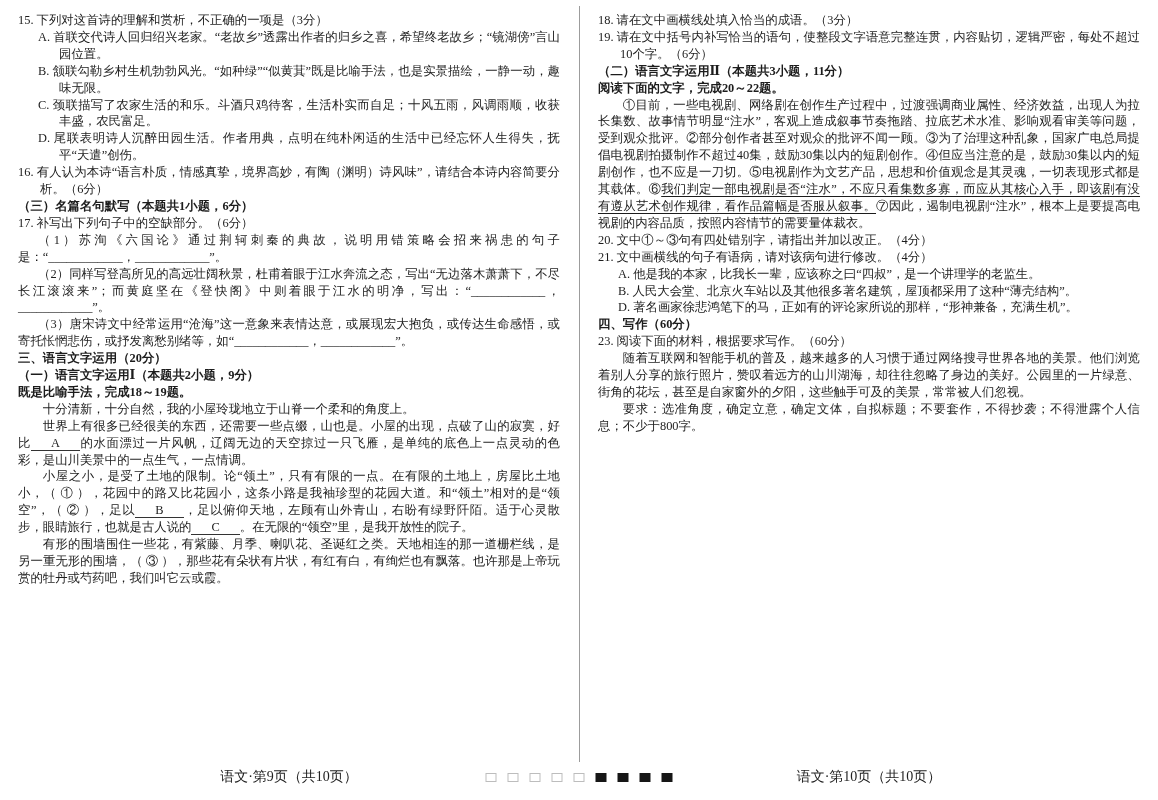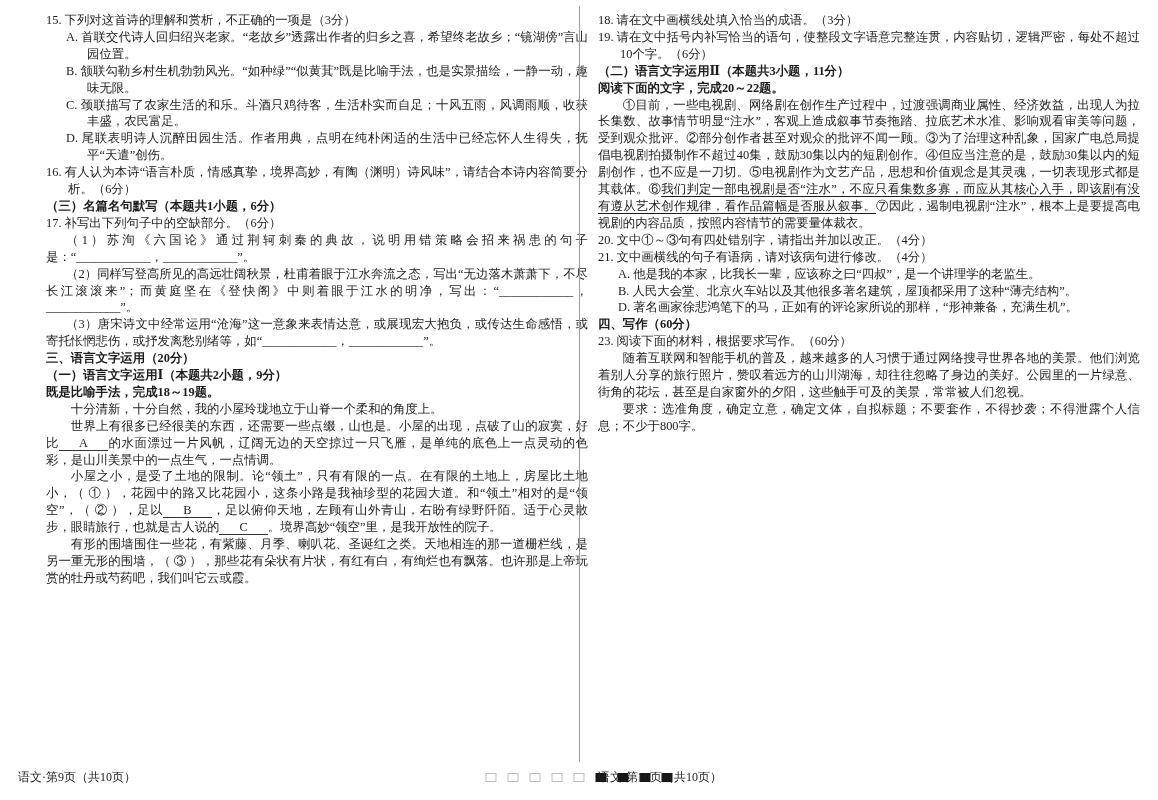--- a/index.html
+++ b/index.html
@@ -13,21 +13,21 @@
     overflow: hidden;
   }
   .col {
     position: absolute;
     top: 12px;
     width: 542px;
     font-size: 12.4px;
     line-height: 16.9px;
     text-align: justify;
   }
-  .col-left  { left: 18px; margin-left: 28px; }
+  .col-left  { left: 18px; }
   .col-right { left: 598px; }
   .divider {
     position: absolute;
     left: 579px;
     top: 6px;
     height: 756px;
     width: 1px;
     background: #9c9c9c;
   }
   .blk { margin: 0; }
@@ -58,22 +58,23 @@
     display: flex;
     gap: 11px;
     align-items: center;
   }
   .mark { width: 11px; height: 9px; display: inline-block; }
   .mark-outline { border: 1px solid #bdbdbd; background: #fff; box-sizing: border-box; }
   .mark-filled  { background: #161616; }
   .pagefoot {
     position: absolute;
     bottom: 14px;
-    font-size: 12px;
+    font-size: 14px;
     color: #222;
+    text-align: center;
   }
   .pagefoot-left  { left: 18px;  width: 542px; }
   .pagefoot-right { left: 598px; width: 542px; }
 </style>
 </head>
 <body>
 
 <div class="page">
   <div class="col col-left">
       <div class="blk blk-q"><span class="seg-n">15. 下列对这首诗的理解和赏析，不正确的一项是（3分）</span></div>
@@ -85,21 +86,21 @@
       <div class="blk blk-sec"><span class="seg-n">（三）名篇名句默写（本题共1小题，6分）</span></div>
       <div class="blk blk-q"><span class="seg-n">17. 补写出下列句子中的空缺部分。（6分）</span></div>
       <div class="blk blk-sub"><span class="seg-n">（1）苏洵《六国论》通过荆轲刺秦的典故，说明用错策略会招来祸患的句子是：“____________，____________”。</span></div>
       <div class="blk blk-sub"><span class="seg-n">（2）同样写登高所见的高远壮阔秋景，杜甫着眼于江水奔流之态，写出“无边落木萧萧下，不尽长江滚滚来”；而黄庭坚在《登快阁》中则着眼于江水的明净，写出：“____________，____________”。</span></div>
       <div class="blk blk-sub"><span class="seg-n">（3）唐宋诗文中经常运用“沧海”这一意象来表情达意，或展现宏大抱负，或传达生命感悟，或寄托怅惘悲伤，或抒发离愁别绪等，如“____________，____________”。</span></div>
       <div class="blk blk-sec"><span class="seg-n">三、语言文字运用（20分）</span></div>
       <div class="blk blk-sec"><span class="seg-n">（一）语言文字运用Ⅰ（本题共2小题，9分）</span></div>
       <div class="blk blk-sec2"><span class="seg-n">既是比喻手法，完成18～19题。</span></div>
       <div class="blk blk-para"><span class="seg-n">十分清新，十分自然，我的小屋玲珑地立于山脊一个柔和的角度上。</span></div>
       <div class="blk blk-para"><span class="seg-n">世界上有很多已经很美的东西，还需要一些点缀，山也是。小屋的出现，点破了山的寂寞，好比</span><span class="seg-blank">A</span><span class="seg-n">的水面漂过一片风帆，辽阔无边的天空掠过一只飞雁，是单纯的底色上一点灵动的色彩，是山川美景中的一点生气，一点情调。</span></div>
-      <div class="blk blk-para"><span class="seg-n">小屋之小，是受了土地的限制。论“领土”，只有有限的一点。在有限的土地上，房屋比土地小，（ ① ），花园中的路又比花园小，这条小路是我袖珍型的花园大道。和“领土”相对的是“领空”，（ ② ），足以</span><span class="seg-blank">B</span><span class="seg-n">，足以俯仰天地，左顾有山外青山，右盼有绿野阡陌。适于心灵散步，眼睛旅行，也就是古人说的</span><span class="seg-blank">C</span><span class="seg-n">。境界高妙“领空”里，是我开放性的院子。</span></div>
+      <div class="blk blk-para"><span class="seg-n">小屋之小，是受了土地的限制。论“领土”，只有有限的一点。在有限的土地上，房屋比土地小，（ ① ），花园中的路又比花园小，这条小路是我袖珍型的花园大道。和“领土”相对的是“领空”，（ ② ），足以</span><span class="seg-blank">B</span><span class="seg-n">，足以俯仰天地，左顾有山外青山，右盼有绿野阡陌。适于心灵散步，眼睛旅行，也就是古人说的</span><span class="seg-blank">C</span><span class="seg-n">。在无限的“领空”里，是我开放性的院子。</span></div>
       <div class="blk blk-para"><span class="seg-n">有形的围墙围住一些花，有紫藤、月季、喇叭花、圣诞红之类。天地相连的那一道栅栏线，是另一重无形的围墙，（ ③ ），那些花有朵状有片状，有红有白，有绚烂也有飘落。也许那是上帝玩赏的牡丹或芍药吧，我们叫它云或霞。</span></div>
     </div>
 
   <div class="divider"></div>
 
   <div class="col col-right">
       <div class="blk blk-q"><span class="seg-n">18. 请在文中画横线处填入恰当的成语。（3分）</span></div>
       <div class="blk blk-q"><span class="seg-n">19. 请在文中括号内补写恰当的语句，使整段文字语意完整连贯，内容贴切，逻辑严密，每处不超过10个字。（6分）</span></div>
       <div class="blk blk-sec"><span class="seg-n">（二）语言文字运用Ⅱ（本题共3小题，11分）</span></div>
       <div class="blk blk-sec2"><span class="seg-n">阅读下面的文字，完成20～22题。</span></div>

